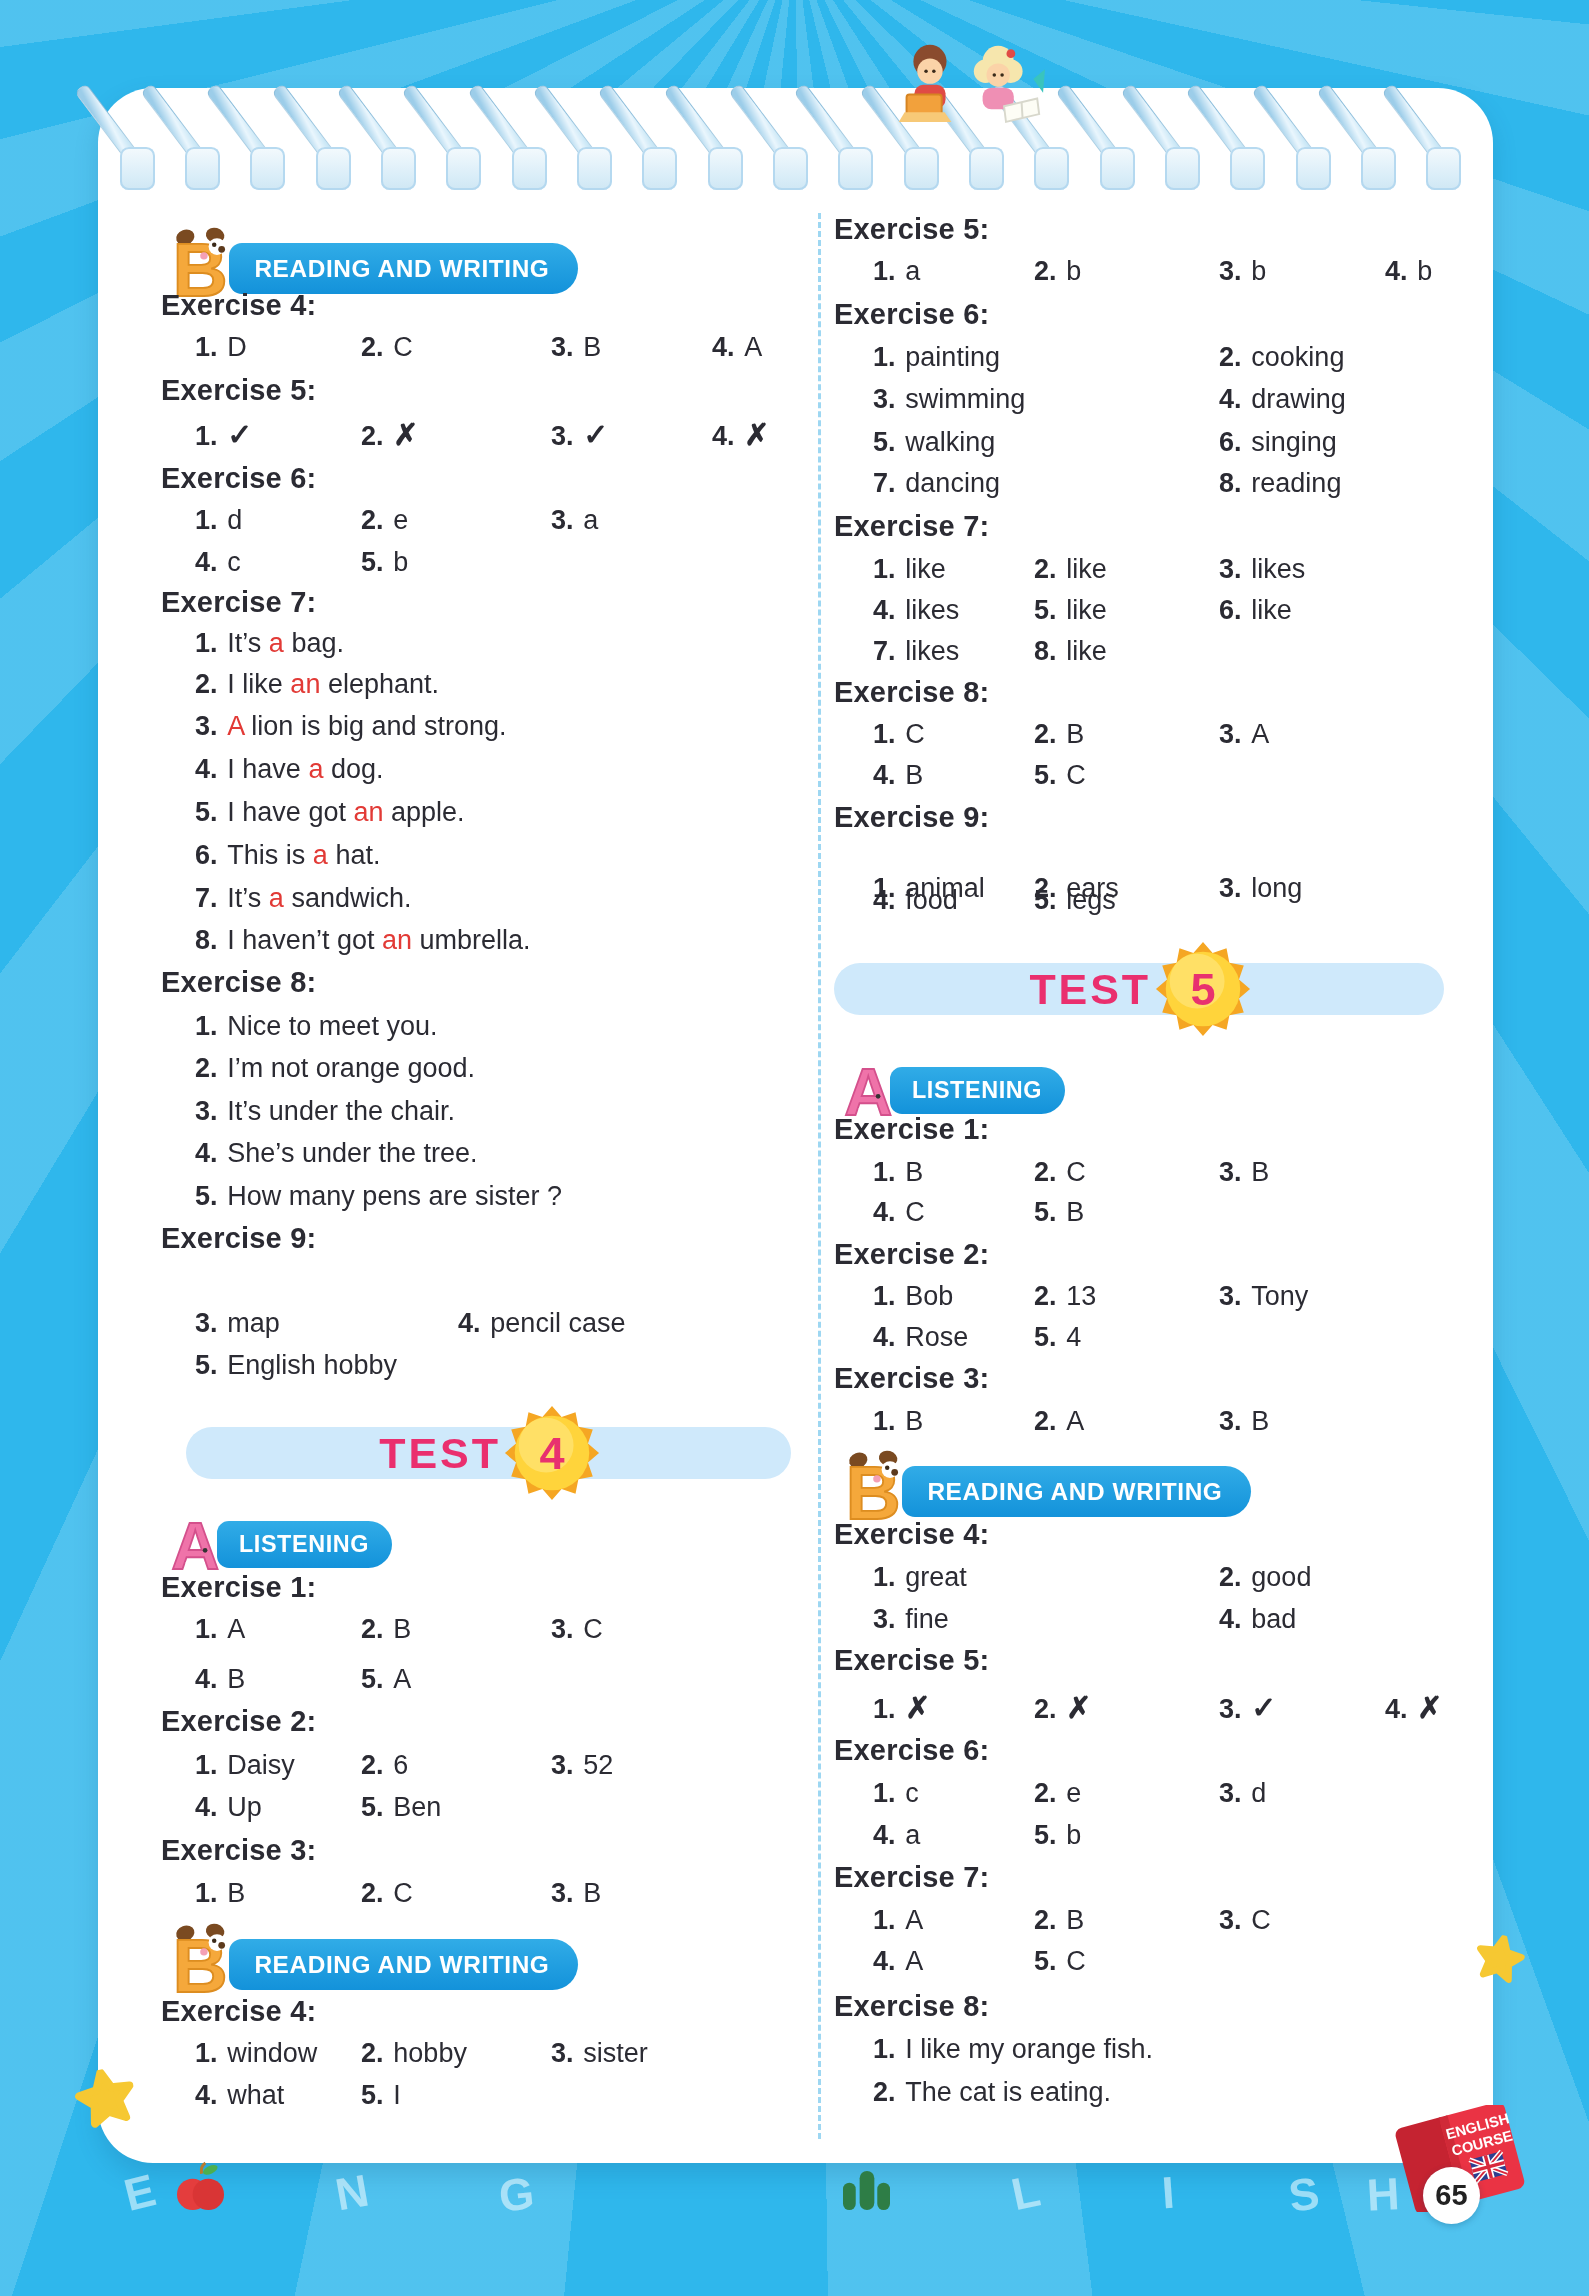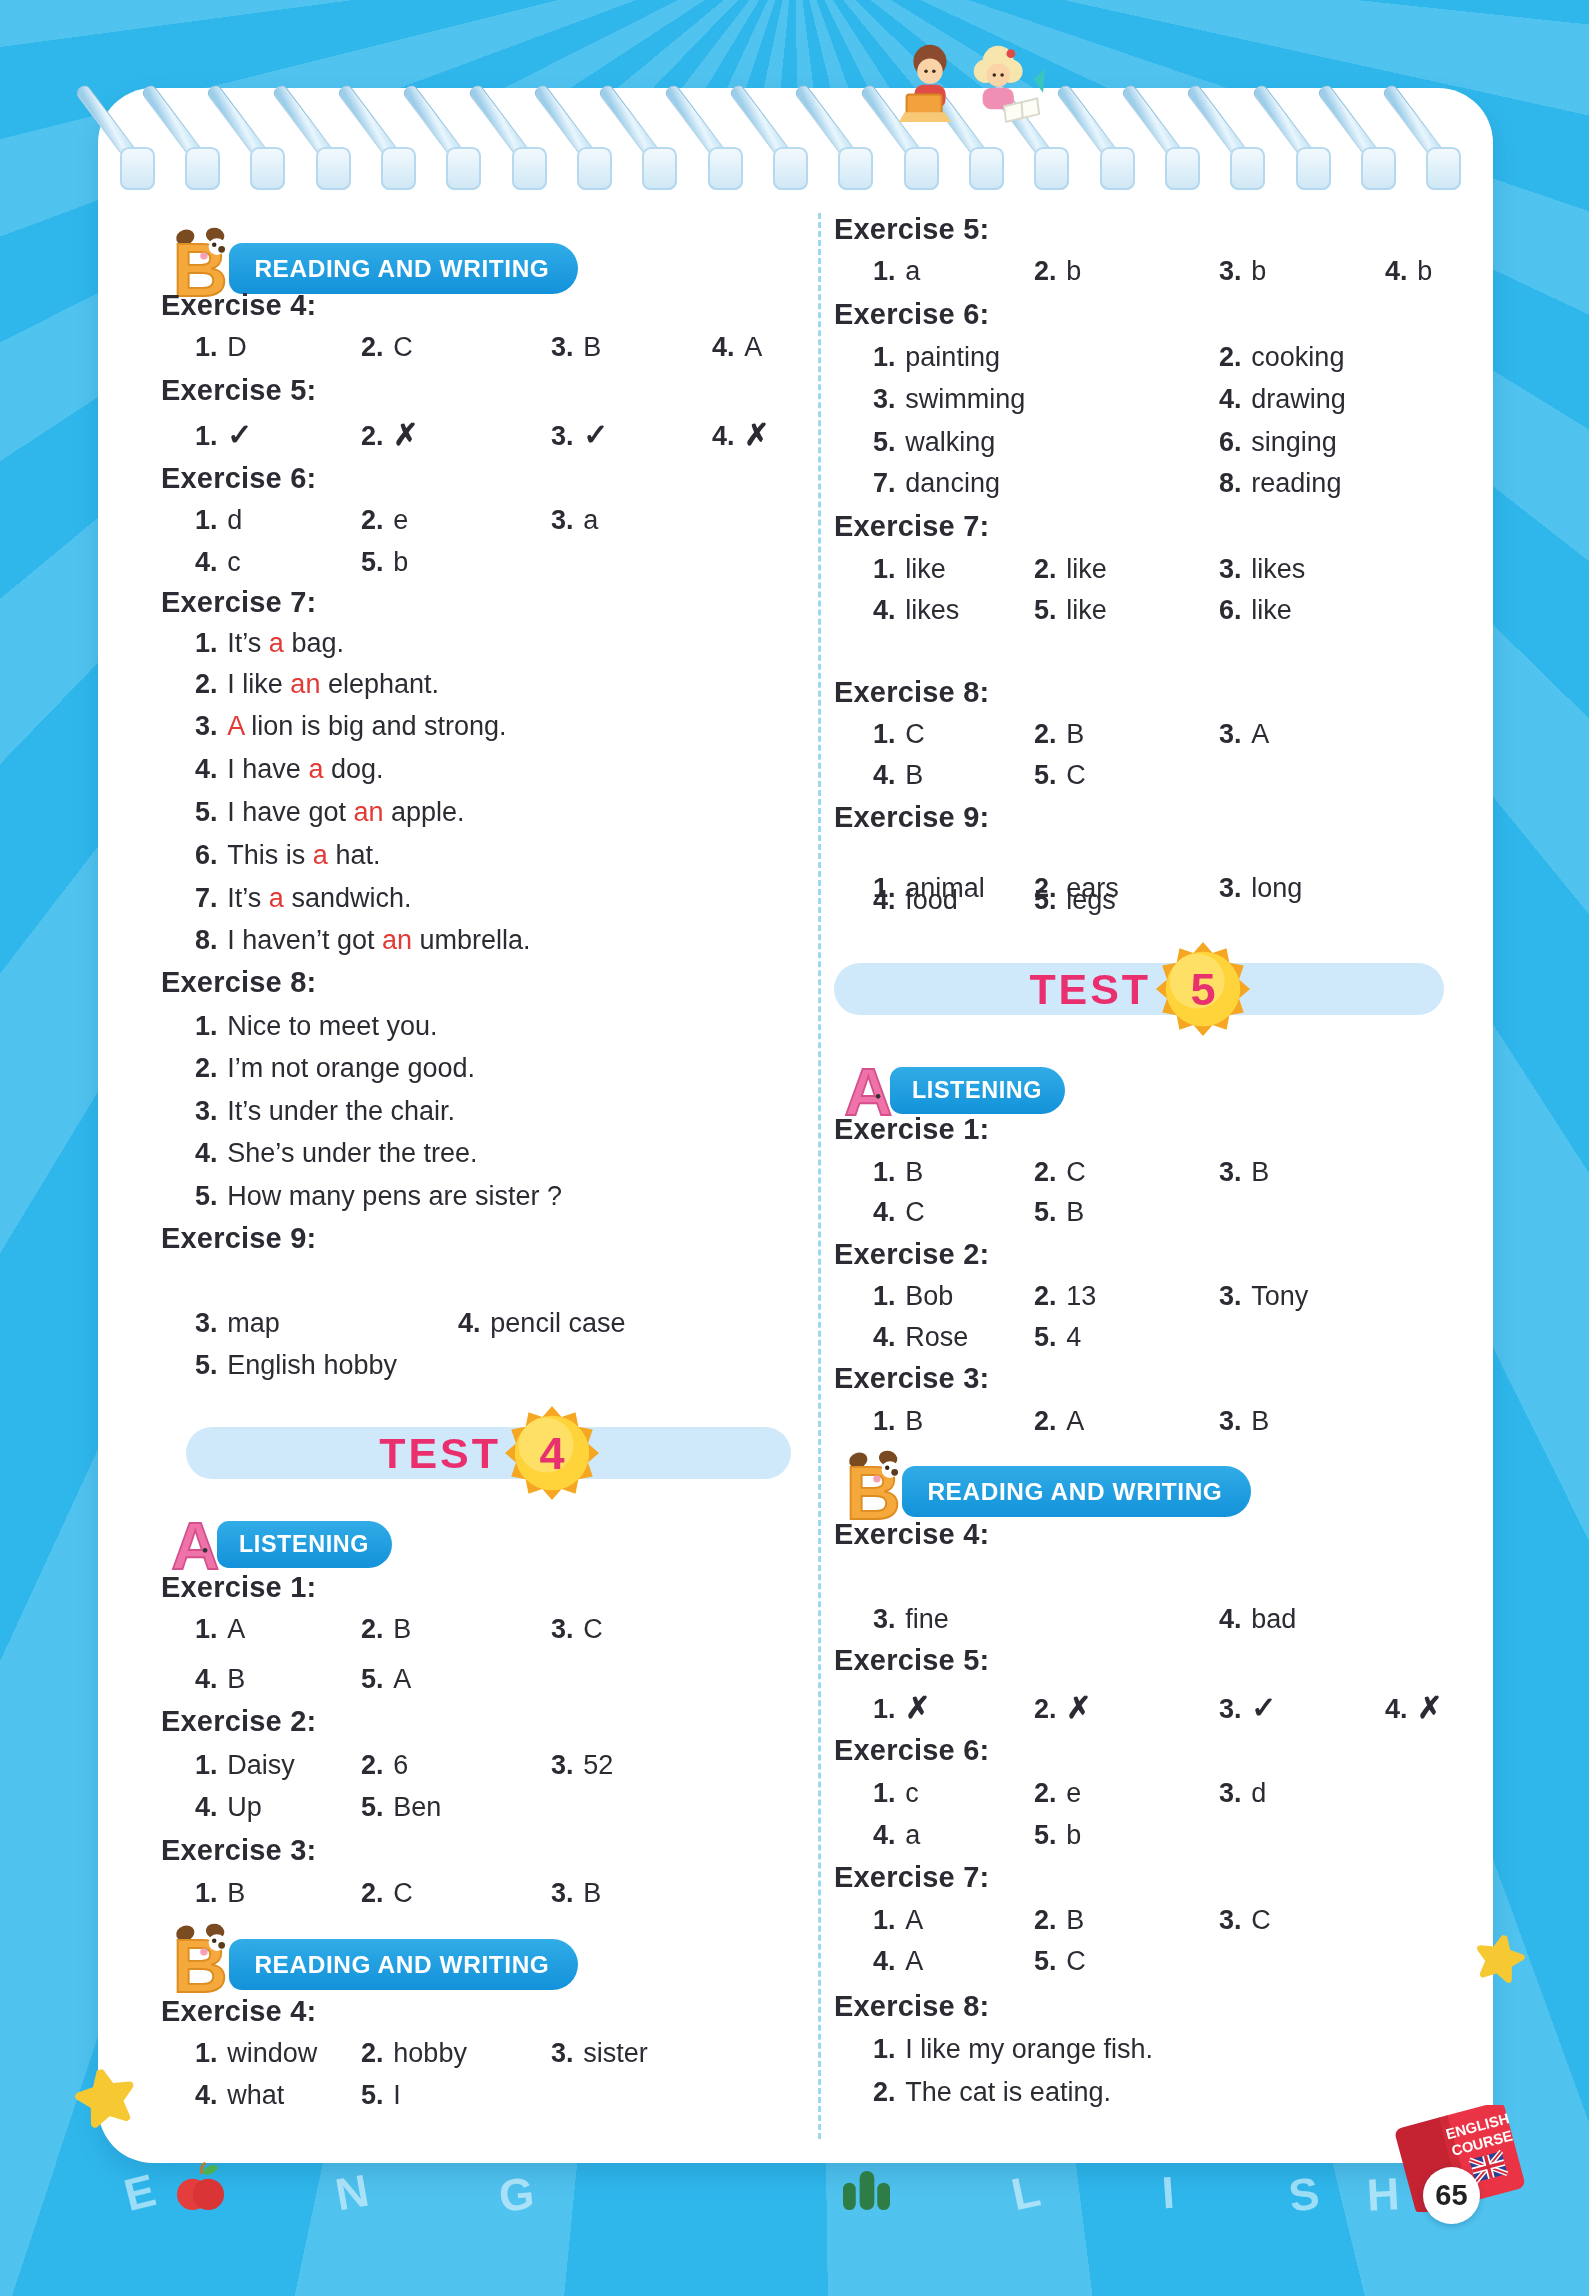--- a/index.html
+++ b/index.html
@@ -352,20 +352,24 @@
     <div class="ln row rowR c4R" style="top:460px">
       <span><span class="n">1.</span><span class="v">like</span></span>
       <span><span class="n">2.</span><span class="v">like</span></span>
       <span><span class="n">3.</span><span class="v">likes</span></span>
     </div>
     <div class="ln row rowR c4R" style="top:501px">
       <span><span class="n">4.</span><span class="v">likes</span></span>
       <span><span class="n">5.</span><span class="v">like</span></span>
       <span><span class="n">6.</span><span class="v">like</span></span>
     </div>
+    <div class="ln row rowR c4R" style="top:542px">
+      <span><span class="n">7.</span><span class="v">likes</span></span>
+      <span><span class="n">8.</span><span class="v">like</span></span>
+    </div>
     <div class="ln exh" style="top:583px">Exercise 8:</div>
     <div class="ln row rowR c4R" style="top:625px">
       <span><span class="n">1.</span><span class="v">C</span></span>
       <span><span class="n">2.</span><span class="v">B</span></span>
       <span><span class="n">3.</span><span class="v">A</span></span>
     </div>
     <div class="ln row rowR c4R" style="top:666px">
       <span><span class="n">4.</span><span class="v">B</span></span>
       <span><span class="n">5.</span><span class="v">C</span></span>
     </div>
@@ -423,20 +427,24 @@
         <text x="42" y="76" text-anchor="middle" font-size="82" font-weight="900" fill="#f5a83b" stroke="#dd8d20" stroke-width="2">B</text>
         <circle cx="60" cy="23" r="9" fill="#fff"></circle>
         <circle cx="57" cy="21" r="2.4" fill="#3a2a1a"></circle>
         <circle cx="65" cy="26" r="3.6" fill="#5d3a1c"></circle>
         <circle cx="46" cy="33" r="4" fill="#f4a0b5"></circle>
       </svg>
       <div class="pill">READING AND WRITING</div>
     </div>
 
     <div class="ln exh" style="top:1425px">Exercise 4:</div>
+    <div class="ln row rowR c2R" style="top:1468px">
+      <span><span class="n">1.</span><span class="v">great</span></span>
+      <span><span class="n">2.</span><span class="v">good</span></span>
+    </div>
     <div class="ln row rowR c2R" style="top:1510px">
       <span><span class="n">3.</span><span class="v">fine</span></span>
       <span><span class="n">4.</span><span class="v">bad</span></span>
     </div>
     <div class="ln exh" style="top:1551px">Exercise 5:</div>
     <div class="ln row rowR c4R" style="top:1598px">
       <span><span class="n">1.</span><span class="v mark">✗</span></span>
       <span><span class="n">2.</span><span class="v mark">✗</span></span>
       <span><span class="n">3.</span><span class="v mark">✓</span></span>
       <span><span class="n">4.</span><span class="v mark">✗</span></span>

